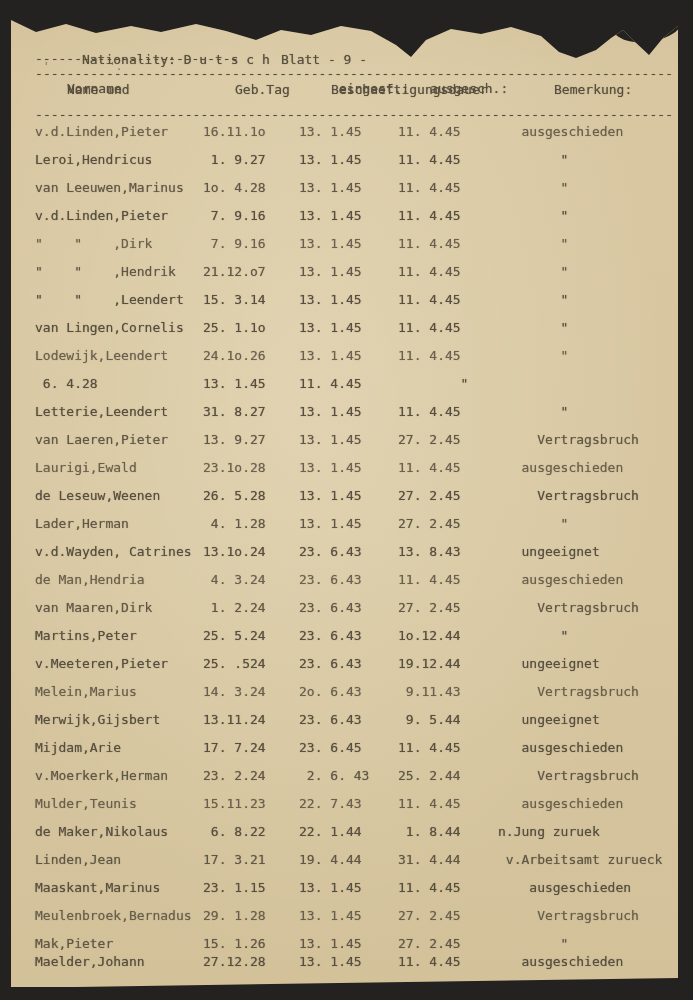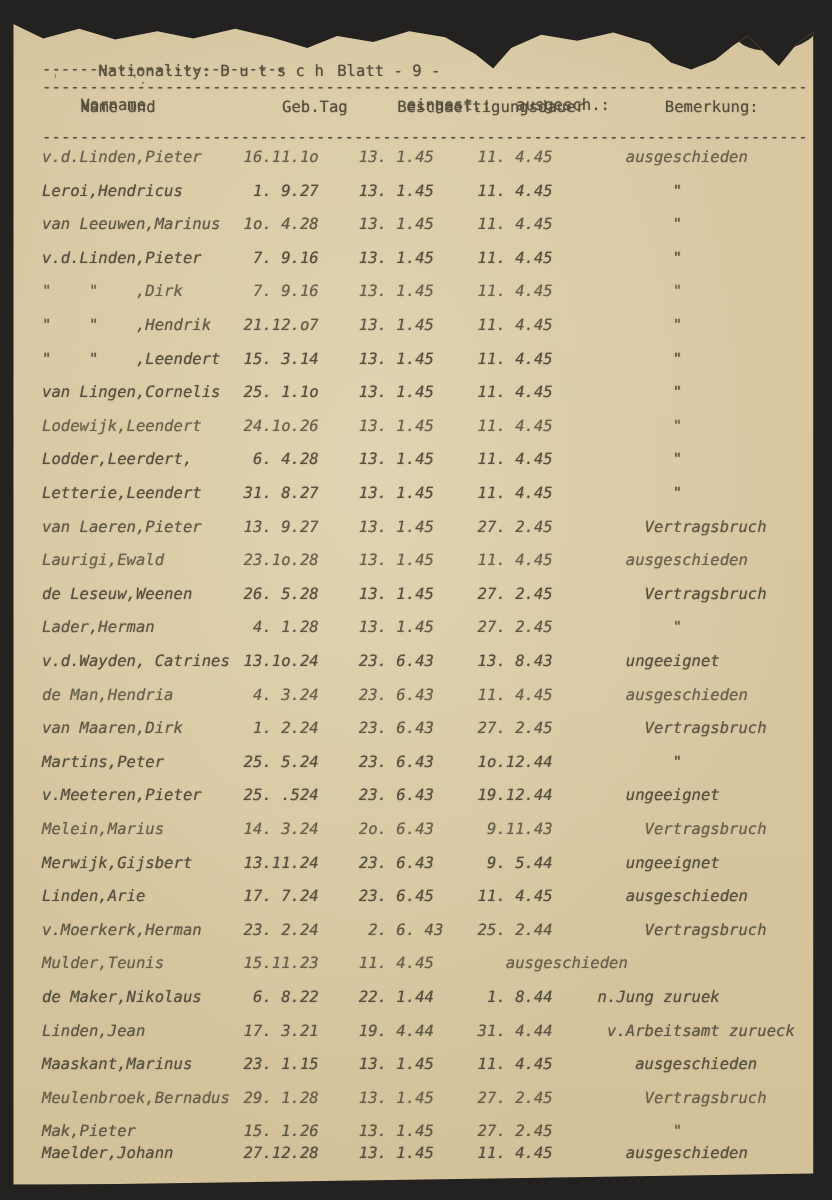--- a/index.html
+++ b/index.html
@@ -42,21 +42,21 @@
   .hdr-row{position:absolute;left:0;right:0;display:grid;
     grid-template-columns:168px 96px 99px 100px 1fr;padding-left:32px;}
   .hdr-1{top:82px;}
   .hdr-2{top:81px;}
   .hdr-cell{white-space:pre;}
   .span2{grid-column:3/5;}
   .pad-ein{padding-left:8px;}
   .pad-bem{padding-left:24px;}
   
   .tbody{position:absolute;left:0;right:0;top:124px;}
-  .row{display:grid;grid-template-columns:168px 96px 99px 100px 1fr;height:28px;font-style:italic;}
+  .row{display:grid;grid-template-columns:168px 96px 99px 100px 1fr;height:28px;}
   .row:last-child{margin-top:-10px;}
   .cell{white-space:pre;overflow:visible;}
   
   .row:nth-child(3n) .cell{opacity:.92;}
   .row:nth-child(4n+1) .cell{opacity:.85;}
 </style>
 </head>
 <body>
 
 <div class="paper">
@@ -156,21 +156,20 @@
 
   <div class="row">
     <div class="cell c-name">Lodewijk,Leendert</div>
     <div class="cell c-geb">24.1o.26</div>
     <div class="cell c-ein">13. 1.45</div>
     <div class="cell c-aus">11. 4.45</div>
     <div class="cell c-bem">        "</div>
   </div>
 
   <div class="row">
-    <div class="cell c-name">Lodder,Leerdert,</div>
     <div class="cell c-geb"> 6. 4.28</div>
     <div class="cell c-ein">13. 1.45</div>
     <div class="cell c-aus">11. 4.45</div>
     <div class="cell c-bem">        "</div>
   </div>
 
   <div class="row">
     <div class="cell c-name">Letterie,Leendert</div>
     <div class="cell c-geb">31. 8.27</div>
     <div class="cell c-ein">13. 1.45</div>
@@ -260,38 +259,39 @@
 
   <div class="row">
     <div class="cell c-name">Merwijk,Gijsbert</div>
     <div class="cell c-geb">13.11.24</div>
     <div class="cell c-ein">23. 6.43</div>
     <div class="cell c-aus"> 9. 5.44</div>
     <div class="cell c-bem">   ungeeignet</div>
   </div>
 
   <div class="row">
-    <div class="cell c-name">Linden,Arie</div>
+    <div class="cell c-name">Mijdam,Arie</div>
     <div class="cell c-geb">17. 7.24</div>
     <div class="cell c-ein">23. 6.45</div>
     <div class="cell c-aus">11. 4.45</div>
     <div class="cell c-bem">   ausgeschieden</div>
   </div>
 
   <div class="row">
     <div class="cell c-name">v.Moerkerk,Herman</div>
     <div class="cell c-geb">23. 2.24</div>
     <div class="cell c-ein"> 2. 6. 43</div>
     <div class="cell c-aus">25. 2.44</div>
     <div class="cell c-bem">     Vertragsbruch</div>
   </div>
 
   <div class="row">
     <div class="cell c-name">Mulder,Teunis</div>
     <div class="cell c-geb">15.11.23</div>
+    <div class="cell c-ein">22. 7.43</div>
     <div class="cell c-aus">11. 4.45</div>
     <div class="cell c-bem">   ausgeschieden</div>
   </div>
 
   <div class="row">
     <div class="cell c-name">de Maker,Nikolaus</div>
     <div class="cell c-geb"> 6. 8.22</div>
     <div class="cell c-ein">22. 1.44</div>
     <div class="cell c-aus"> 1. 8.44</div>
     <div class="cell c-bem">n.Jung zuruek</div>

